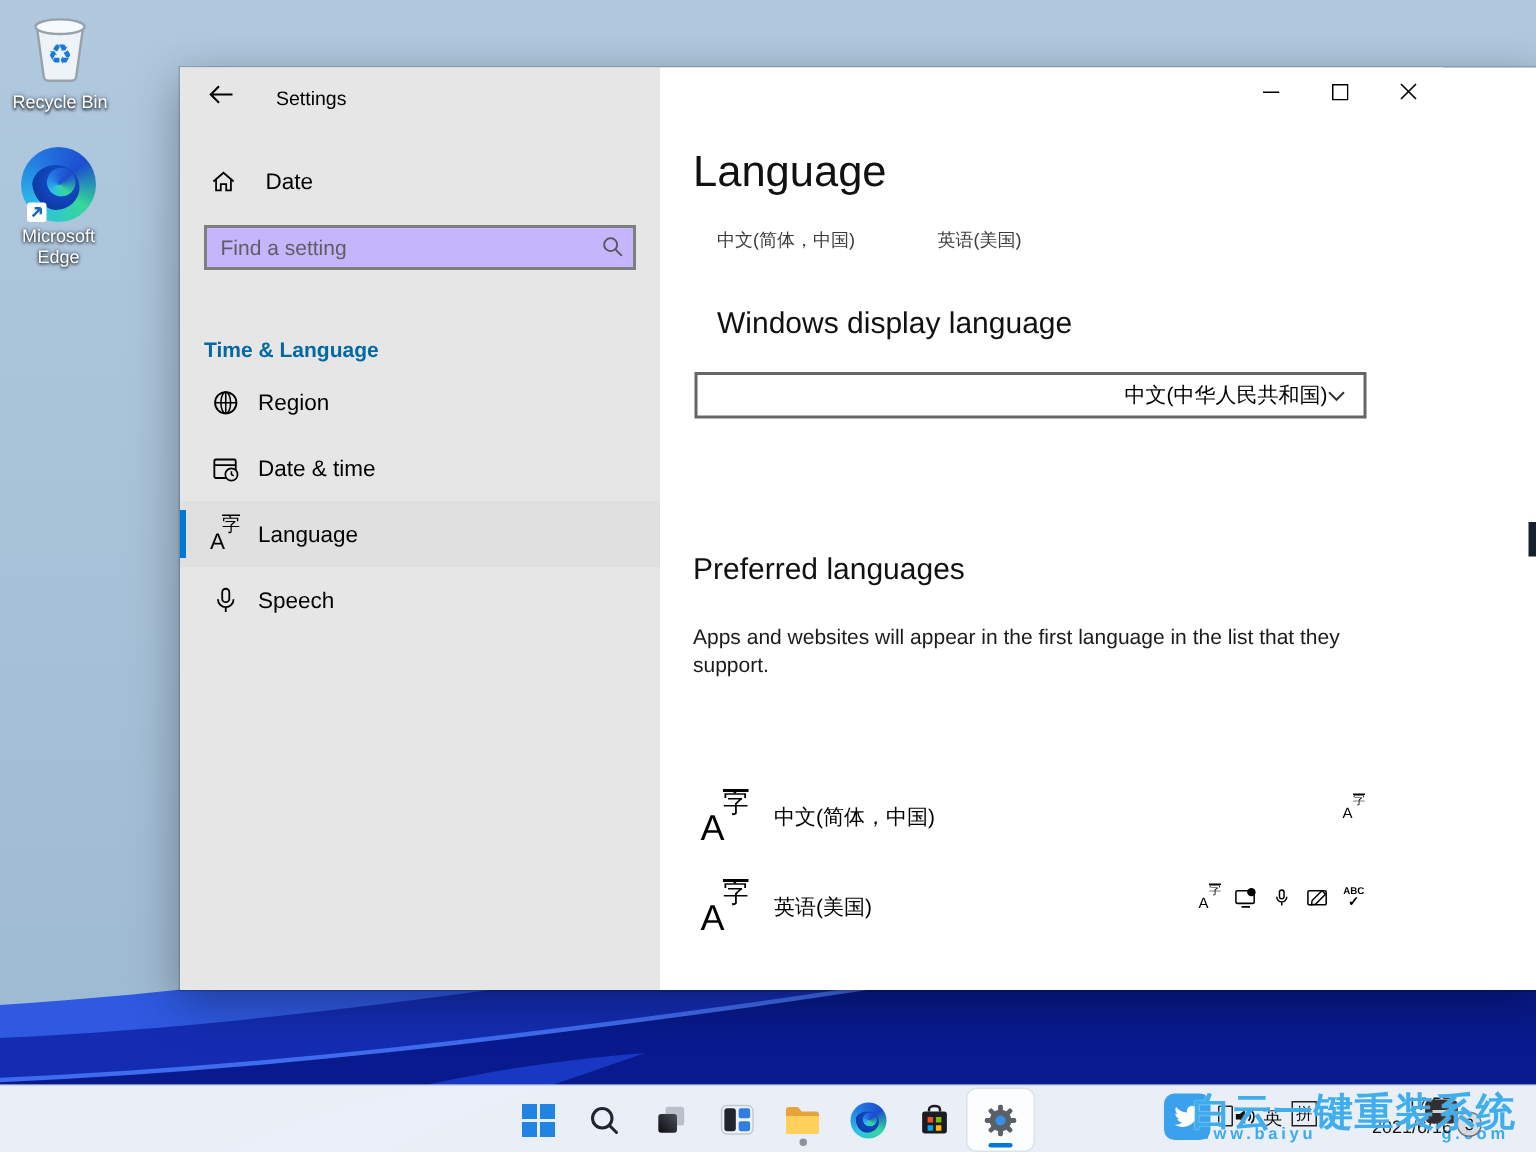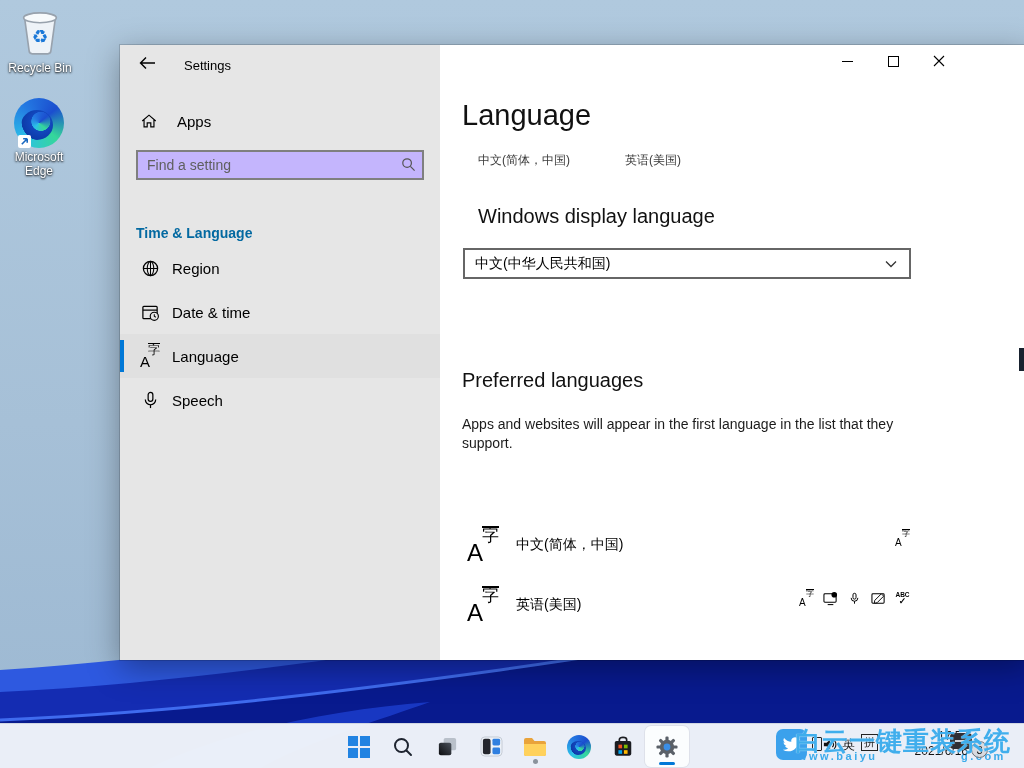--- a/index.html
+++ b/index.html
@@ -59,21 +59,21 @@
   .cap{width:46px;height:32px;display:flex;align-items:center;justify-content:center;}
 
   .content{position:absolute;left:320px;top:0;width:522px;height:615px;background:#fff;}
   .page-title{position:absolute;left:22px;top:54px;font-size:29px;font-weight:300;color:#111;}
   .inline-label{position:absolute;top:107px;font-size:12px;color:#3c3c3c;}
   .il0{left:38px;} .il1{left:185px;}
   .sec-head{position:absolute;left:22px;font-size:20px;font-weight:400;color:#111;}
   .sh1{top:160px;margin-left:16px;} .sh2{top:324px;}
   .combo{position:absolute;left:23px;top:203px;width:448px;height:31px;border:2px solid #666;
     box-sizing:border-box;background:#fff;display:flex;align-items:center;}
-  .combo .cval{font-size:14px;color:#000;margin-left:10px;flex:1;}
+  .combo .cval{font-size:14px;color:#000;margin-left:10px;flex:1;text-align:right;}
   .combo .chev{margin-right:12px;}
   .body-text{position:absolute;left:22px;font-size:14px;line-height:19px;color:#1b1b1b;}
   .bt1{top:247px;width:420px;} .bt2{top:370px;width:442px;}
   .add-row{position:absolute;left:25px;top:423px;display:flex;align-items:center;}
   .plus-box{width:39px;height:39px;background:#cccccc;display:flex;align-items:center;justify-content:center;}
   .add-label{font-size:14px;color:#000;margin-left:23px;margin-bottom:12px;}
   .lang-row{position:absolute;left:0;width:522px;height:55px;display:flex;align-items:center;}
   .lr1{top:472px;} .lr2{top:532px;}
   .lang-row .lrow-icon{margin-left:27px;}
   .lang-row .lrow-name{font-size:14px;color:#000;margin-left:17px;flex:1;}
@@ -161,21 +161,21 @@
             <path d="M16,7 H2 M7,1.5 L1.5,7 L7,12.5" stroke="#000" stroke-width="1.4" fill="none"></path>
           </svg>
         </div>
         <div class="win-title">Settings</div>
       </div>
 
       <div class="home-row">
         <svg width="18" height="18" viewBox="0 0 20 20">
           <path d="M2.5,10 L10,3.5 L17.5,10 M4.5,8.8 V16.5 H8 V12 h4 v4.5 h3.5 V8.8" stroke="#000" stroke-width="1.3" fill="none"></path>
         </svg>
-        <span class="hlabel">Apps</span>
+        <span class="hlabel">Date</span>
       </div>
 
       <div class="search-wrap">
         <input type="text" placeholder="Find a setting" style="">
         <svg class="search-glyph" width="15" height="15" viewBox="0 0 16 16">
           <circle cx="6.5" cy="6.5" r="4.6" stroke="#555" stroke-width="1.3" fill="none"></circle>
           <line x1="10" y1="10" x2="14.5" y2="14.5" stroke="#555" stroke-width="1.3"></line>
         </svg>
       </div>
 

